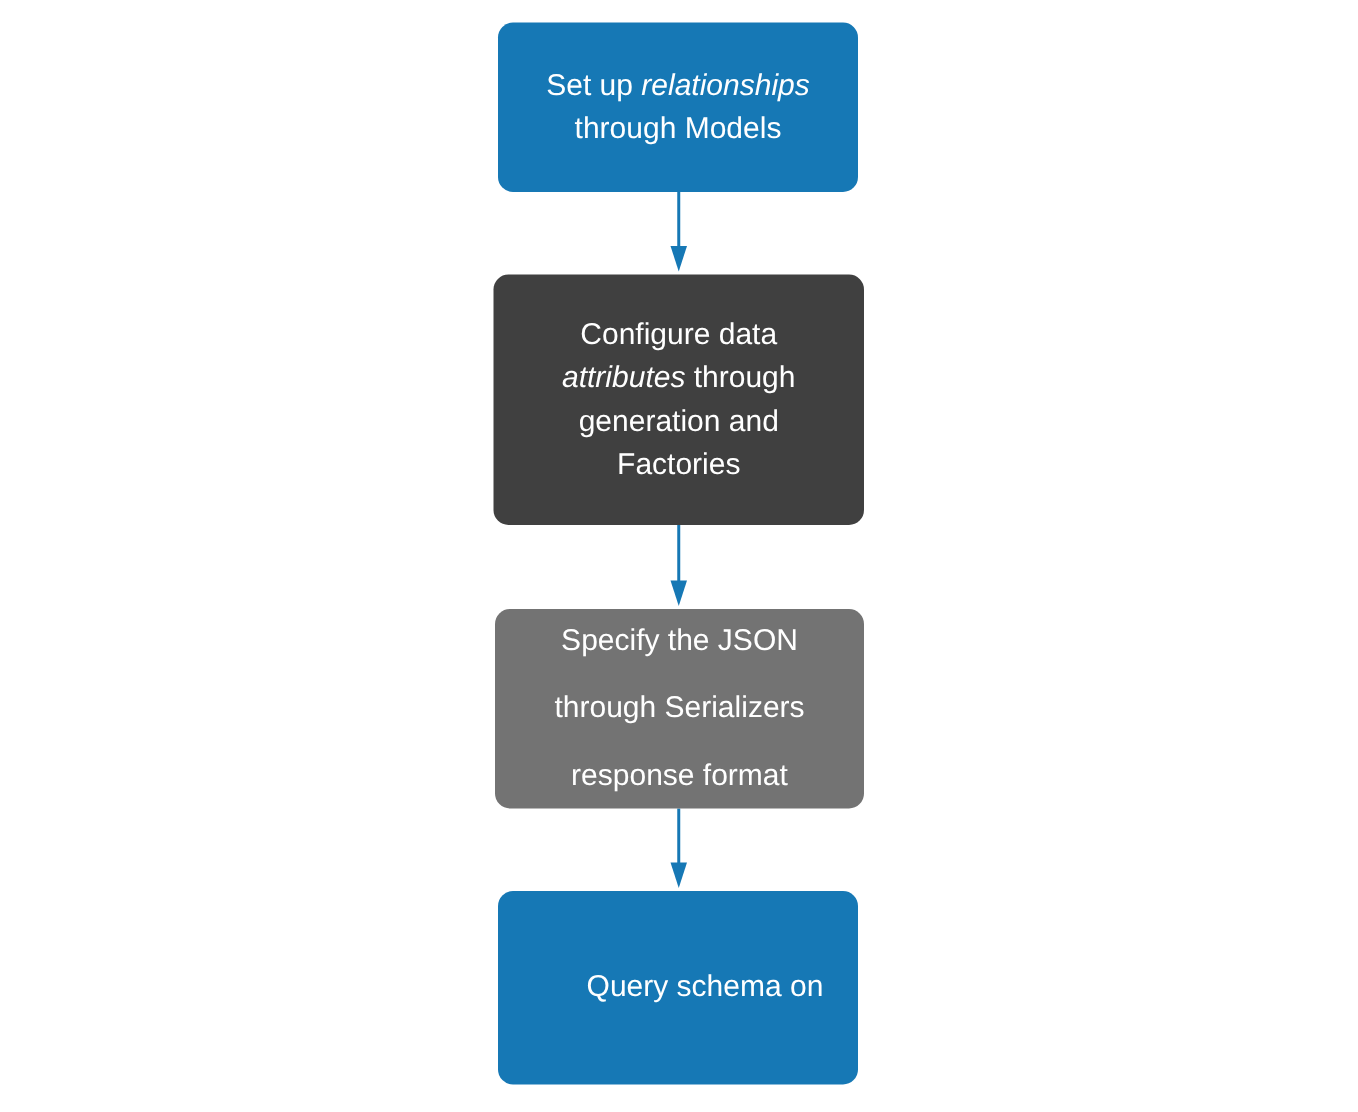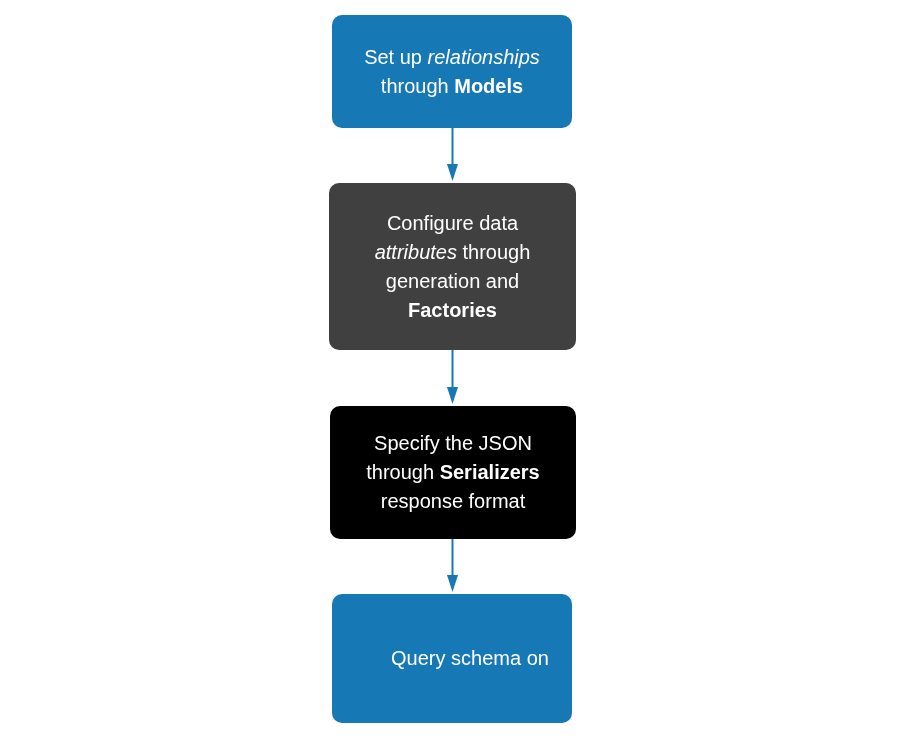--- a/index.html
+++ b/index.html
@@ -34,21 +34,21 @@
     flex-direction: column;
     align-items: center;
     justify-content: center;
     text-align: center;
     color: var(--text-color);
     font-size: 20px;
     line-height: 29px;
   }
   .flow-box .line { white-space: pre; }
   .flow-box .italic { font-style: italic; }
-  .flow-box .bold { font-weight: bold; }
+  .flow-box .bold { font-weight: normal; }
   #box-models      { left: 332px; top:  15px; width: 240px; height: 113px; }
   #box-factories   { left: 329px; top: 183px; width: 247px; height: 167px; }
   #box-serializers { left: 330px; top: 406px; width: 246px; height: 133px; }
   #box-query       { left: 332px; top: 594px; width: 240px; height: 129px; padding-left: 36px; }
   .arrow-line { stroke: var(--arrow-color); stroke-width: 2; }
   .arrow-head { fill: var(--arrow-color); }
 </style>
 </head>
 <body>
 
@@ -74,21 +74,21 @@
       <div class="line"><span>through </span><span class="bold">Models</span></div>
     </div>
 
   <div class="flow-box" id="box-factories" style="background: #404040;">
       <div class="line"><span>Configure data</span></div>
       <div class="line"><span class="italic">attributes</span><span> through</span></div>
       <div class="line"><span>generation and</span></div>
       <div class="line"><span class="bold">Factories</span></div>
     </div>
 
-  <div class="flow-box" id="box-serializers" style="background: #000000;">
+  <div class="flow-box" id="box-serializers" style="background: #737373; gap: 16px;">
       <div class="line"><span>Specify the JSON</span></div>
       <div class="line"><span>through </span><span class="bold">Serializers</span></div>
       <div class="line"><span>response format</span></div>
     </div>
 
   <div class="flow-box" id="box-query" style="background: rgb(22, 120, 181);">
       <div class="line"><span>Query schema on</span></div>
     </div>
 
 </div>

